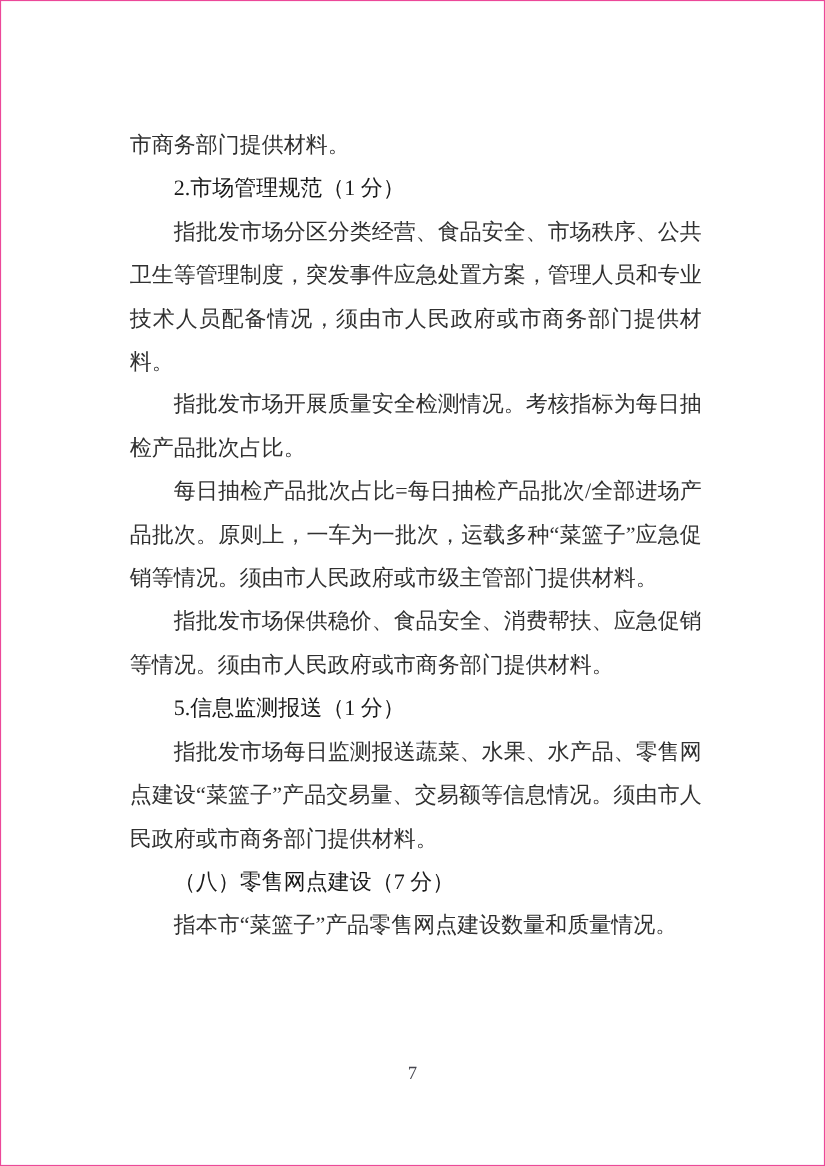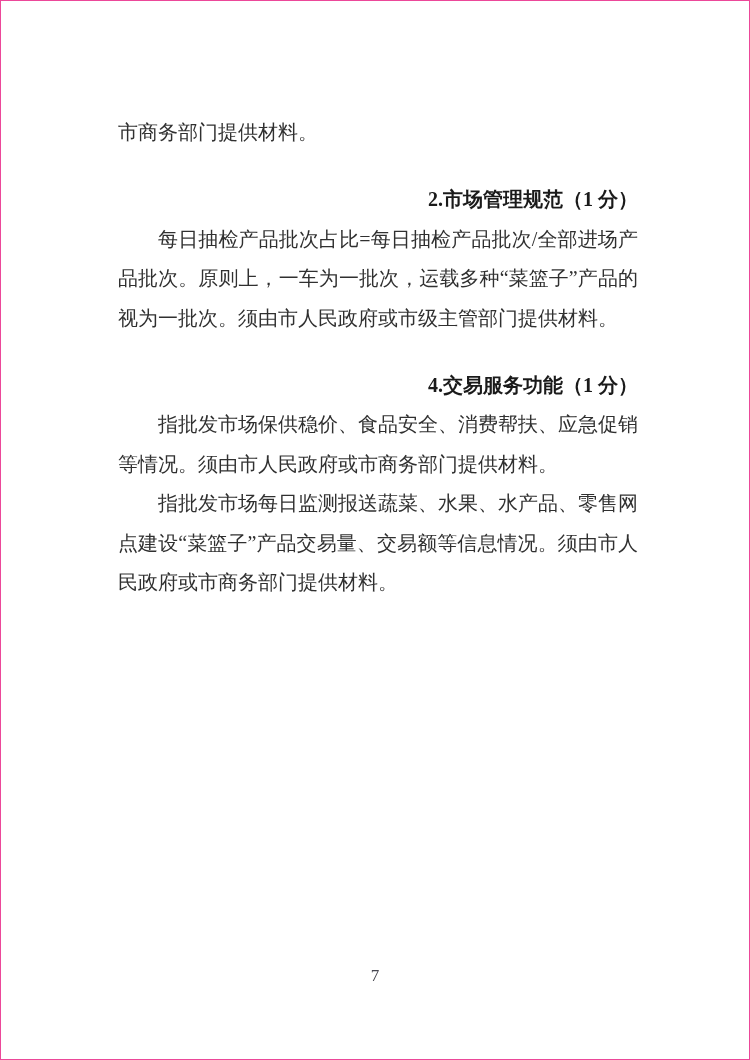--- a/index.html
+++ b/index.html
@@ -30,42 +30,45 @@
   }
   .content p {
     margin: 0;
     padding: 0;
     text-indent: 40px;
   }
   .content p.cont {
     text-indent: 0;
   }
   .content p.h {
-    font-weight: 700;
+    font-weight: 400;
     color: #1a1a1a;
-    text-align: right;
-    margin-top: 28px;
+    text-align: left;
   }
   .pagenum {
     position: absolute;
     top: 965px;
     left: 0;
     width: 100%;
     text-align: center;
     font-size: 17px;
     line-height: 20px;
     color: #46464f;
   }
 </style>
 </head>
 <body>
 
 <div class="page">
   <div class="content">
     <p class="cont">市商务部门提供材料。</p>
     <p class="h">2.市场管理规范（1 分）</p>
-    <p>每日抽检产品批次占比=每日抽检产品批次/全部进场产品批次。原则上，一车为一批次，运载多种“菜篮子”产品的视为一批次。须由市人民政府或市级主管部门提供材料。</p>
-    <p class="h">4.交易服务功能（1 分）</p>
+    <p>指批发市场分区分类经营、食品安全、市场秩序、公共卫生等管理制度，突发事件应急处置方案，管理人员和专业技术人员配备情况，须由市人民政府或市商务部门提供材料。</p>
+    <p>指批发市场开展质量安全检测情况。考核指标为每日抽检产品批次占比。</p>
+    <p>每日抽检产品批次占比=每日抽检产品批次/全部进场产品批次。原则上，一车为一批次，运载多种“菜篮子”应急促销等情况。须由市人民政府或市级主管部门提供材料。</p>
     <p>指批发市场保供稳价、食品安全、消费帮扶、应急促销等情况。须由市人民政府或市商务部门提供材料。</p>
+    <p class="h">5.信息监测报送（1 分）</p>
     <p>指批发市场每日监测报送蔬菜、水果、水产品、零售网点建设“菜篮子”产品交易量、交易额等信息情况。须由市人民政府或市商务部门提供材料。</p>
+    <p class="h">（八）零售网点建设（7 分）</p>
+    <p>指本市“菜篮子”产品零售网点建设数量和质量情况。</p>
   </div>
   <div class="pagenum">7</div>
 </div>
 
 </body></html>

